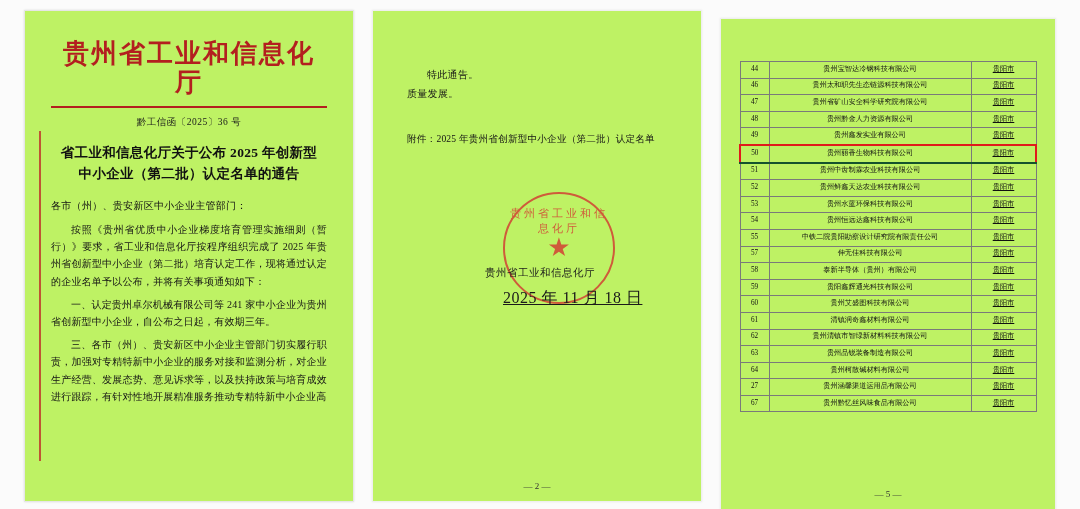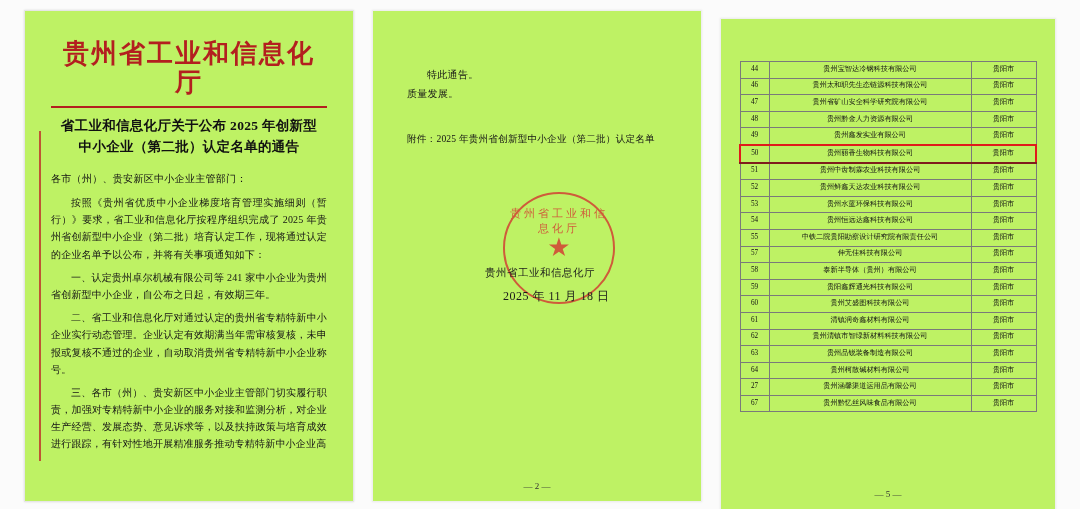--- a/index.html
+++ b/index.html
@@ -159,23 +159,24 @@
     left: 78px;
     top: 74px;
     font-size: 10.5px;
     color: #1a1a1a;
     letter-spacing: 0.5px;
   }
   .sign-date {
     position: absolute;
     left: 96px;
     top: 96px;
-    font-size: 12px;
+    font-size: 16px;
     color: #1a1a1a;
     letter-spacing: 0.5px;
+    text-decoration: underline;
   }
 
   
   #page-right {
     left: 720px;
     top: 18px;
     width: 336px;
     height: 492px;
     border: 1px solid #efefef;
     box-shadow: 0 0 2px rgba(0,0,0,0.08);
@@ -193,42 +194,42 @@
     height: 15.6px;
     text-align: center;
     vertical-align: middle;
     line-height: 1.1;
     padding: 0 1px;
     overflow: hidden;
     white-space: nowrap;
   }
   td.col-idx { width: 26px; }
   td.col-name { width: auto; }
-  td.col-city { width: 62px; }
+  td.col-city { width: 62px; text-decoration: underline; }
   tr.highlight td {
     border-top: 2px solid #e01b1b;
-    border-bottom: 2px solid #7f1d1d;
+    border-bottom: 2px solid #14532d;
   }
   tr.highlight td:first-child { border-left: 2px solid #e01b1b; }
   tr.highlight td:last-child  { border-right: 2px solid #e01b1b; }
 </style>
 </head>
 <body>
 
 <div class="page" id="page-left">
   <div class="left-margin-bar"></div>
 
   <div class="letterhead">贵州省工业和信息化厅</div>
   <div class="letterhead-rule"></div>
+  <div class="doc-number">黔工信函〔2025〕36 号</div>
   <div class="doc-title">省工业和信息化厅关于公布 2025 年创新型中小企业（第二批）认定名单的通告</div>
   <div class="doc-salutation">各市（州）、贵安新区中小企业主管部门：</div>
 
   <p class="doc-para">按照《贵州省优质中小企业梯度培育管理实施细则（暂行）》要求，省工业和信息化厅按程序组织完成了 2025 年贵州省创新型中小企业（第二批）培育认定工作，现将通过认定的企业名单予以公布，并将有关事项通知如下：</p>
   <p class="doc-para">一、认定贵州卓尔机械有限公司等 241 家中小企业为贵州省创新型中小企业，自公布之日起，有效期三年。</p>
-  <p class="doc-para">二、省工业和信息化厅对通过认定的贵州省专精特新中小企业实行动态管理。企业认定有效期满当年需审核复核，未申报或复核不通过的企业，自动取消贵州省专精特新中小企业称号。</p>
   <p class="doc-para">三、各市（州）、贵安新区中小企业主管部门切实履行职责，加强对专精特新中小企业的服务对接和监测分析，对企业生产经营、发展态势、意见诉求等，以及扶持政策与培育成效进行跟踪，有针对性地开展精准服务推动专精特新中小企业高</p>
 
   <div class="page-footer"></div>
 </div>
 
 <div class="page" id="page-mid">
   <div class="mid-line mid-indent" style="margin-top:14px;">特此通告。</div>
   <div class="mid-line">质量发展。</div>
   <div class="mid-attach">附件：2025 年贵州省创新型中小企业（第二批）认定名单</div>
 

